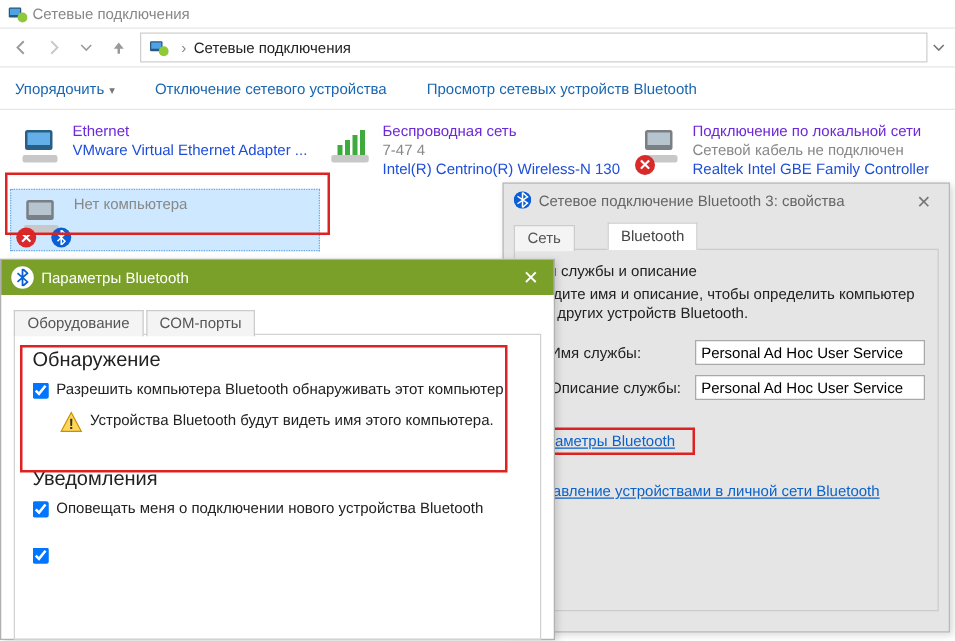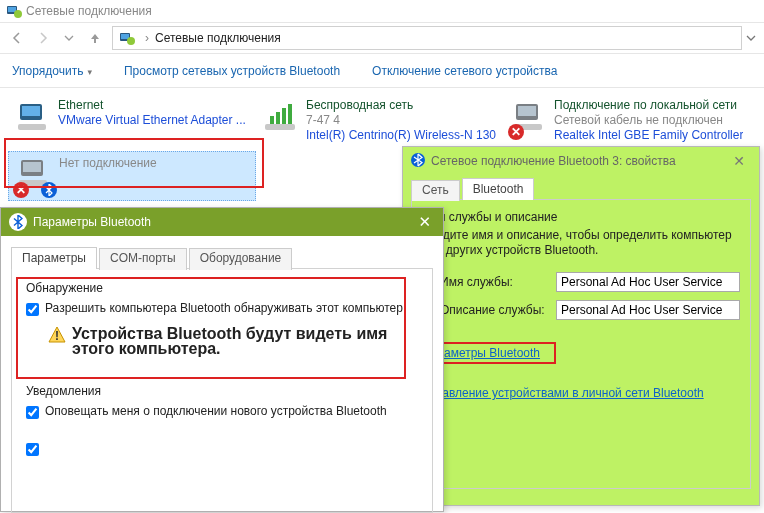--- a/index.html
+++ b/index.html
@@ -19,57 +19,57 @@
   .toolbar { height:34px; display:flex; align-items:center; padding:0 12px; gap:32px; border-bottom:1px solid #e6e6e6;}
   .toolbar a { color:#1a66b0; text-decoration:none;}
   .toolbar .with-drop::after { content:"▾"; font-size:9px; margin-left:4px; color:#777;}
   
   .conn-area { position:relative; padding:4px 8px;}
   .conn-row { display:flex; flex-wrap:wrap;}
   .conn-item { width:248px; display:flex; align-items:flex-start; padding:4px 6px; margin:2px 0; position:relative;}
   .conn-item.selected { background:#cde8ff; border:1px dotted #6ba8e6;}
   .conn-item .cicon { width:40px; height:40px; flex:none; position:relative; margin-right:4px;}
   .conn-item .cbody { line-height:15px; overflow:hidden;}
-  .conn-item .cname { color:#14532d;}
+  .conn-item .cname { color:#6d28d9;}
   .conn-item .cstatus { color:#888;}
   .conn-item .cdev { color:#1d4ed8; white-space:nowrap; overflow:hidden; text-overflow:ellipsis;}
   .conn-item .red-x { position:absolute; left:-2px; bottom:-2px; width:16px; height:16px; color:#fff; background:#d82a2a; border-radius:50%; font-size:12px; font-weight:bold; display:flex; align-items:center; justify-content:center;}
   .conn-item .bt-badge { position:absolute; right:-2px; bottom:-2px; width:16px; height:16px; background:#0a5fd7; border-radius:50%; color:#fff; font-size:10px; display:flex; align-items:center; justify-content:center;}
   .red-rect { position:absolute; border:2px solid #d22;}
   
-  .props { position:absolute; right:4px; top:146px; width:358px; height:360px; background:#bef264; border:1px solid #b8b8b8; box-shadow:2px 2px 6px rgba(0,0,0,0.15);}
+  .props { position:absolute; right:4px; top:146px; width:358px; height:360px; background:#e5e5e5; border:1px solid #b8b8b8; box-shadow:2px 2px 6px rgba(0,0,0,0.15);}
   .props-titlebar { height:28px; display:flex; align-items:center; padding:0 8px;}
   .props-titlebar .icon { width:16px; height:16px; margin-right:4px;}
   .props-titlebar .title { color:#666; font-size:12px; flex:1;}
   .props-titlebar .close { color:#777; font-size:14px; padding:0 6px;}
-  .props-tabrow { display:flex; align-items:flex-end; padding:0 8px; height:24px;}
+  .props-tabrow { display:flex; align-items:flex-end; padding:0 8px; height:24px;gap:24px;}
   .tab { border:1px solid #ccc; border-bottom:none; padding:3px 10px 4px; margin-right:2px; background:#fff; font-size:12px; color:#444; position:relative; top:1px;}
   .tab:not(.active){ background:#f4f4f4; color:#555; top:2px; padding-top:2px;}
   .props-body { border:1px solid #ccc; margin:0 8px 8px; padding:10px 10px; height:290px;}
   .props-body h4 { margin:0 0 4px; font-weight:normal; font-size:12px; color:#222;}
   .props-body .desc { font-size:12px; color:#222; margin-bottom:14px; line-height:15px;}
   .field-row { display:flex; align-items:center; margin:8px 0;}
   .field-row label { width:116px; font-size:12px;}
   .field-row input[type=text] { flex:1; border:1px solid #a9a9a9; height:20px; padding:0 4px; font-size:12px;}
   .linkish { color:#0d62c9; text-decoration:underline; font-size:12px; display:inline-block; margin-top:18px;}
   
   .btparams { position:absolute; left:0; top:207px; width:444px; height:305px; background:#fff; border:1px solid #b0b0b0; box-shadow:2px 2px 6px rgba(0,0,0,0.15);}
   .bt-titlebar { height:28px; background:#7aa02a; color:#fff; display:flex; align-items:center; padding:0 8px;}
   .bt-titlebar .icon { width:18px; height:18px; background:#fff; border-radius:50%; display:flex; align-items:center; justify-content:center; margin-right:6px;}
   .bt-titlebar .icon span{ color:#0a5fd7; font-size:12px; font-weight:bold;}
   .bt-titlebar .title { flex:1; font-size:12px;}
   .bt-titlebar .close { color:#fff; font-size:15px; padding:0 4px;}
   .bt-tabrow { display:flex; padding:10px 10px 0;}
   .bt-body { border:1px solid #d2d2d2; margin:0 10px 10px; padding:8px 14px 4px; height:245px;}
-  .grp-title { font-size:12px; margin:4px 0 6px;}
+  .grp-title { font-size:16px; margin:4px 0 6px;}
   .chk-row { display:flex; align-items:flex-start; margin:4px 0; line-height:15px;}
   .chk-row input { margin:2px 6px 0 0;}
   .warn-row { display:flex; align-items:flex-start; margin:10px 0 4px 22px;}
   .warn-row .warn { width:18px; height:18px; margin-right:6px; flex:none;}
-  .warn-row .txt { font-size:16px; line-height:15px;font-weight:bold;}
+  .warn-row .txt { font-size:12px; line-height:15px;}
   
   svg { display:block;}
 </style>
 </head>
 <body>
 
 <div class="title-bar">
   <span class="icon">
     <svg width="16" height="16">
         <rect x="1" y="3" width="10" height="8" fill="#29577f" rx="1"></rect>
@@ -114,22 +114,22 @@
   </div>
   <div class="drop">
       <svg width="10" height="10">
         <path d="M1 3 L5 7 L9 3" stroke="#777" stroke-width="1.3" fill="none"></path>
       </svg>
     </div>
 </div>
 
 <div class="toolbar">
   <a href="#" class="with-drop">Упорядочить</a>
+  <a href="#">Отключение сетевого устройства</a>
   <a href="#">Просмотр сетевых устройств Bluetooth</a>
-  <a href="#">Отключение сетевого устройства</a>
 </div>
 
 <div class="conn-area">
   <div class="conn-row">
 
     <div class="conn-item">
       <div class="cicon">
         <svg width="40" height="40">
             <rect x="6" y="6" width="22" height="16" fill="#2a5f85" rx="2"></rect>
             <rect x="8" y="8" width="18" height="10" fill="#63b0e8"></rect>
@@ -185,21 +185,21 @@
             <rect x="4" y="24" width="28" height="6" fill="#c8c8c8" rx="2"></rect>
           </svg>
         <div class="red-x">✕</div>
         <div class="bt-badge">
           <svg width="8" height="12" viewBox="0 0 8 12">
               <path d="M4 0 L4 12 M4 0 L7 3 L1 9 M4 12 L7 9 L1 3" stroke="#fff" stroke-width="1.2" fill="none"></path>
             </svg>
         </div>
       </div>
       <div class="cbody">
-        <div class="cstatus">Нет подключение</div>
+        <div class="cstatus">Нет компьютера</div>
       </div>
     </div>
   </div>
 
   <div class="red-rect" style="left:4px; top:50px; width:260px; height:50px;"></div>
 </div>
 
 <div class="props">
   <div class="props-titlebar">
     <span class="icon">
@@ -243,23 +243,22 @@
         <span>
       <svg width="10" height="14" viewBox="0 0 10 14">
             <path d="M5 0 L5 14 M5 0 L9 3.5 L1 10.5 M5 14 L9 10.5 L1 3.5" stroke="#0a5fd7" stroke-width="1.4" fill="none"></path>
           </svg>
     </span>
       </span>
     <span class="title">Параметры Bluetooth</span>
     <span class="close">✕</span>
   </div>
   <div class="bt-tabrow">
-    <div class="tab active">Параметры</div>
+    <div class="tab">Оборудование</div>
     <div class="tab">COM-порты</div>
-    <div class="tab">Оборудование</div>
   </div>
   <div class="bt-body">
     <div style="position:relative;">
       <div class="grp-title">Обнаружение</div>
       <div class="chk-row">
         <input type="checkbox" checked="" style="">
         <span>Разрешить компьютера Bluetooth обнаруживать этот компьютер</span>
       </div>
       <div class="warn-row">
         <span class="warn">

